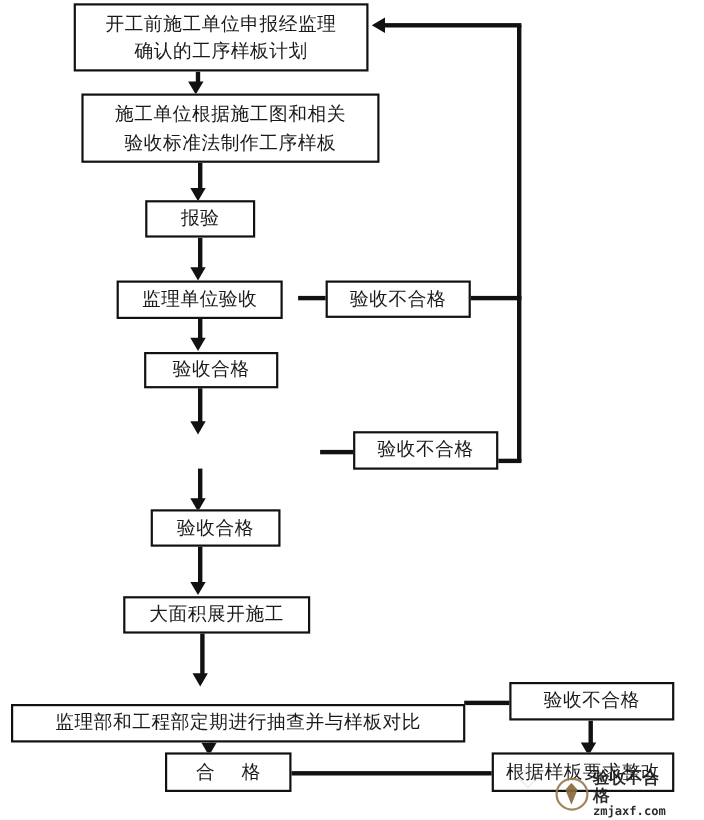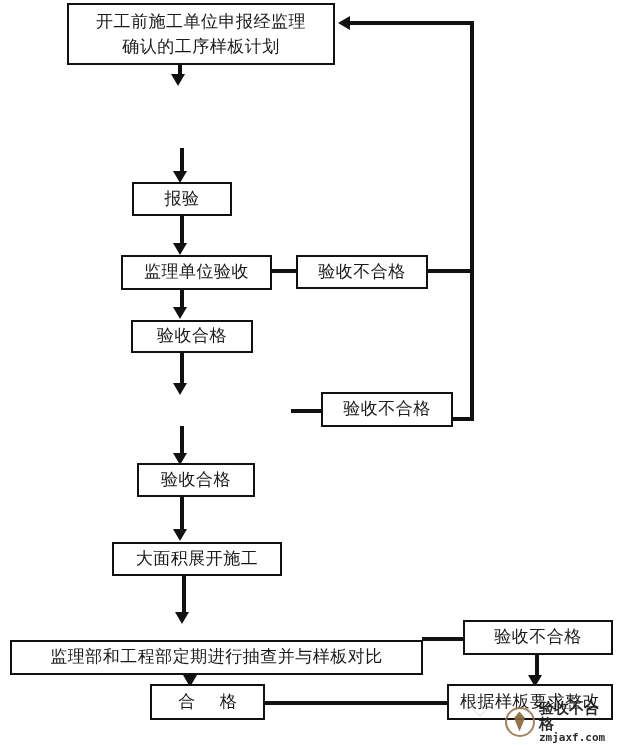--- a/index.html
+++ b/index.html
@@ -144,24 +144,26 @@
 
   <div class="ln v" style="left:535px;top:655px;height:24px;"></div>
   <div class="arrow down" style="left:528px;top:675px;"></div>
 
   <div class="ln h" style="left:264px;top:701px;width:184px;"></div>
   <div class="arrow left" style="left:252px;top:696px;"></div>
 
   <div class="node two-line" style="left:67px;top:3px;width:268px;height:62px;">开工前施工单位申报经监理
 确认的工序样板计划</div>
 
+  <div class="node two-line" style="left:74px;top:85px;width:271px;height:63px;">施工单位根据施工图和相关
+验收标准法制作工序样板</div>
 
   <div class="node" style="left:132px;top:182px;width:100px;height:34px;">报验</div>
 
-  <div class="node" style="left:121px;top:255px;width:151px;height:35px;">监理单位验收</div>
+  <div class="node" style="left:106px;top:255px;width:151px;height:35px;">监理单位验收</div>
 
   <div class="node" style="left:296px;top:255px;width:132px;height:34px;">验收不合格</div>
 
   <div class="node" style="left:131px;top:320px;width:122px;height:33px;">验收合格</div>
 
 
   <div class="node" style="left:321px;top:392px;width:132px;height:35px;">验收不合格</div>
 
   <div class="node" style="left:137px;top:463px;width:118px;height:34px;">验收合格</div>
 

